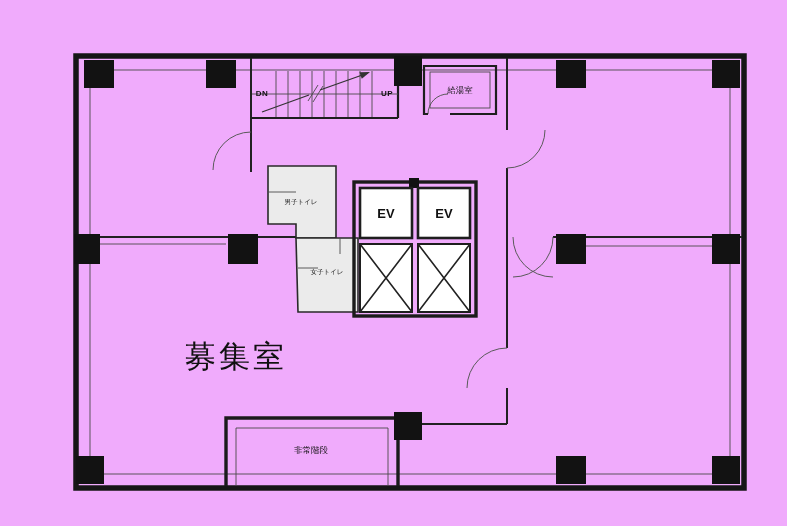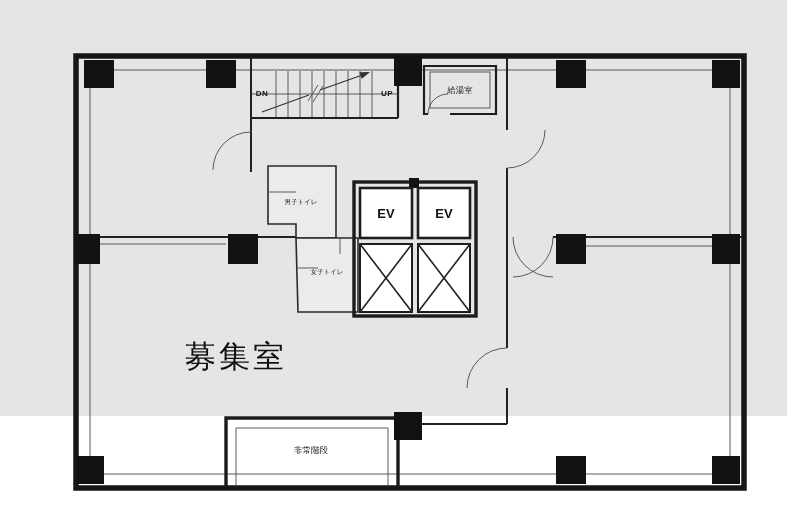--- a/index.html
+++ b/index.html
@@ -7,22 +7,22 @@
     padding: 0;
     background: #ffffff;
     width: 787px;
     height: 526px;
     overflow: hidden;
     font-family: "Liberation Sans", sans-serif;
   }
   .plan-wrap {
     position: relative;
     width: 787px;
-    height: 416px;
-    background: #e5e5e5;
+    height: 526px;
+    background: #f0abfc;
   }
   svg { display: block; }
 
   
   .wall-thick { fill: none; stroke: #161616; stroke-width: 5.5; }
   .wall3      { fill: none; stroke: #1b1b1b; stroke-width: 3.4; }
   .wall2      { fill: none; stroke: #1e1e1e; stroke-width: 2.2; }
   .wall       { fill: none; stroke: #222222; stroke-width: 2;   }
   .thin       { fill: none; stroke: #4a4a4a; stroke-width: 0.9; }
   .arc        { fill: none; stroke: #5a5a5a; stroke-width: 1;   }

